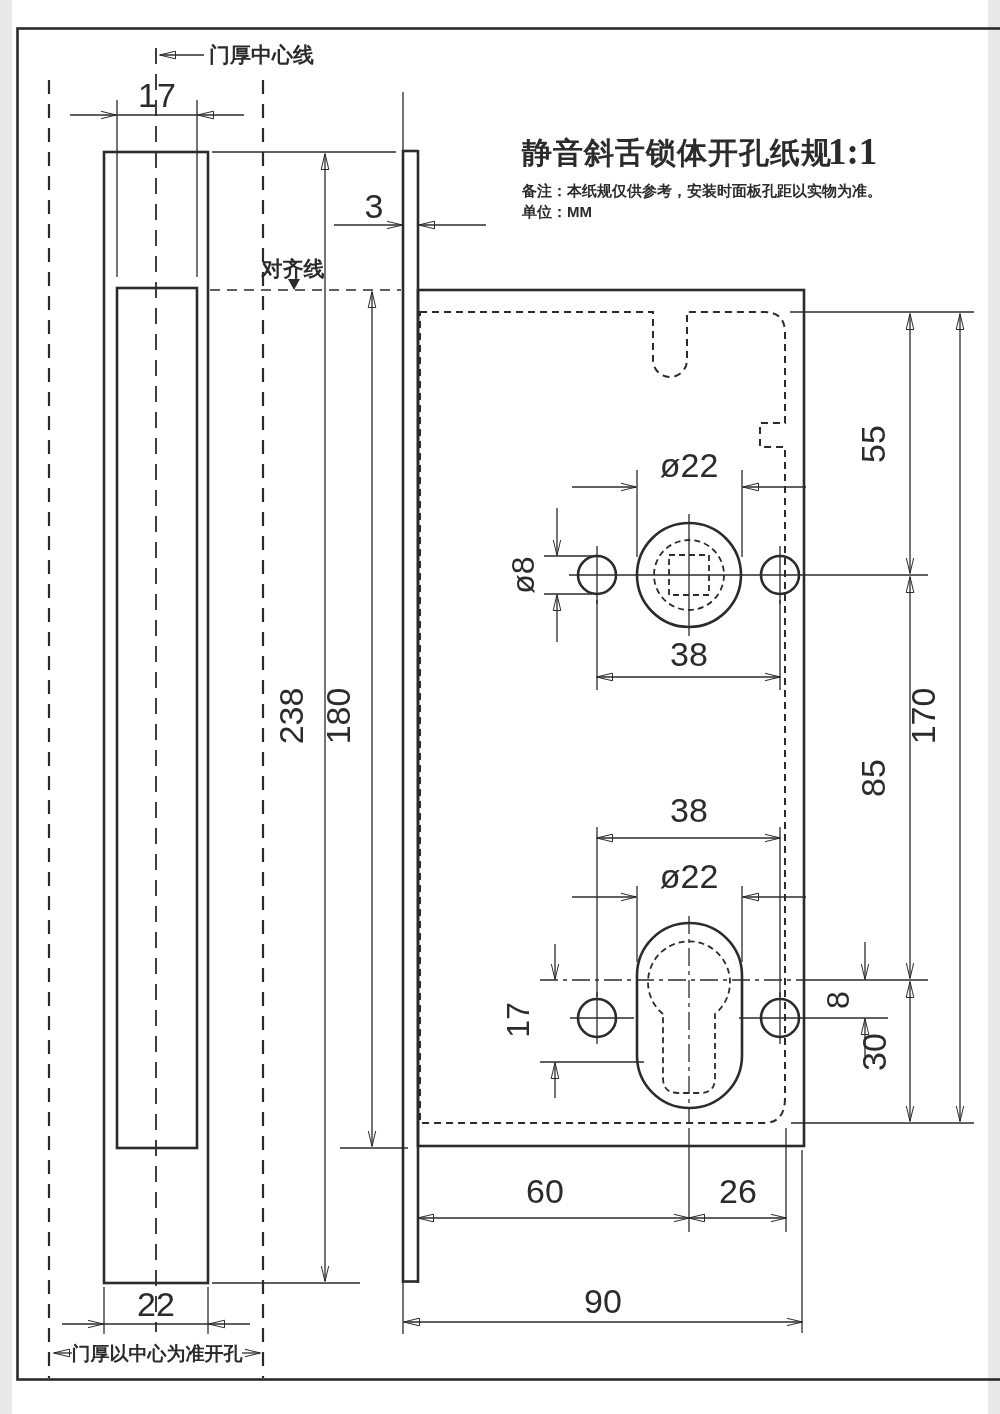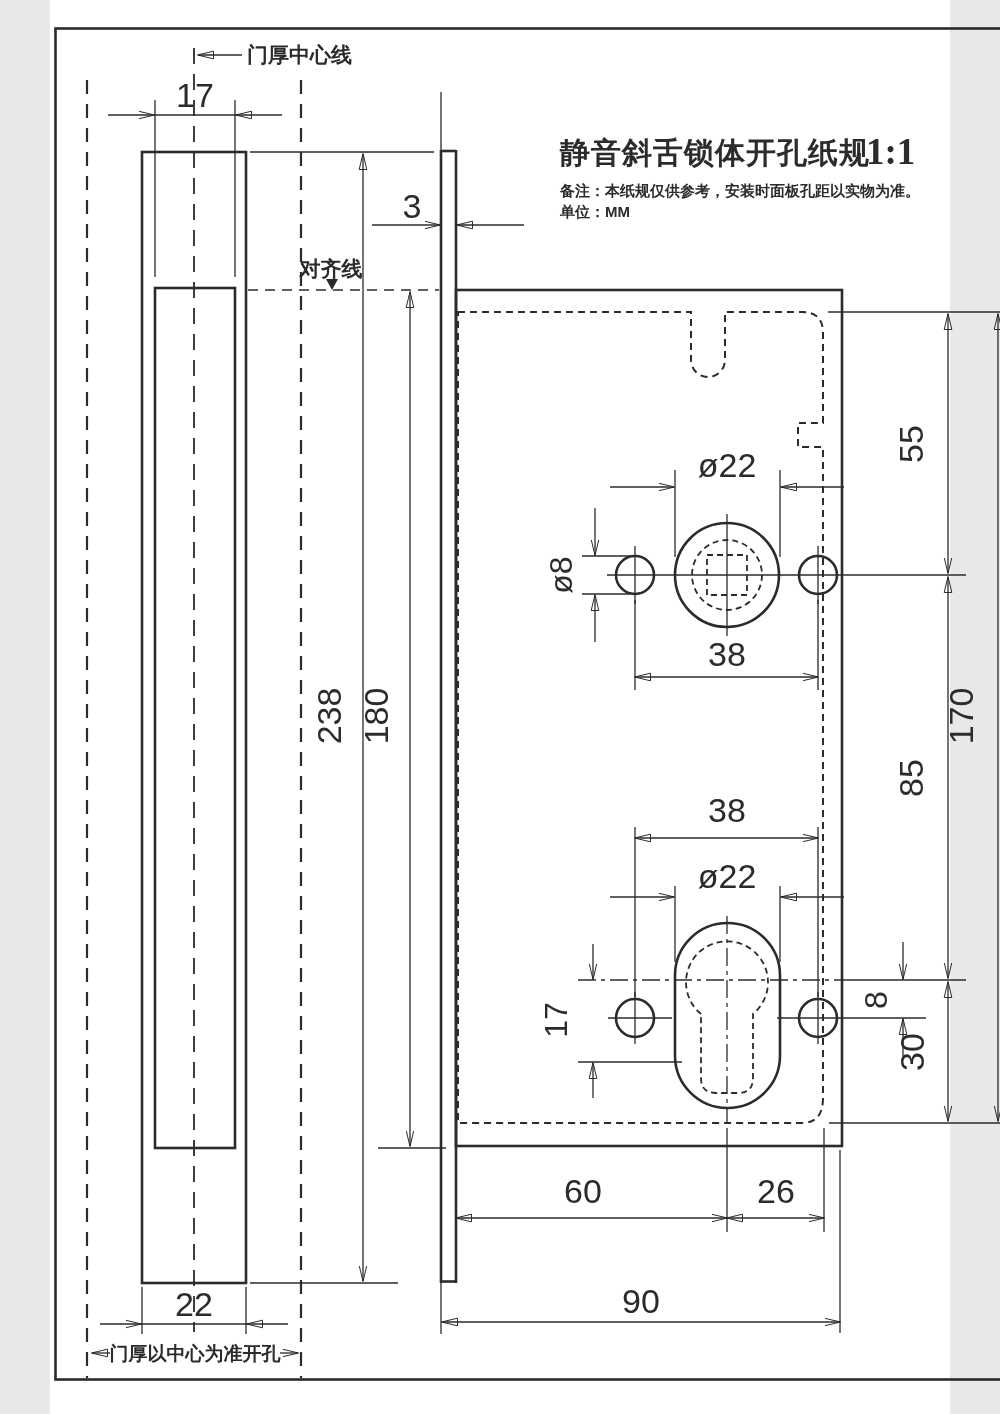--- a/index.html
+++ b/index.html
@@ -1,16 +1,16 @@
 <!DOCTYPE html>
 <html><head>
 <meta charset="utf-8">
 <style>
   html,body{margin:0;padding:0;background:#e8e8e8;}
-  .sheet{position:relative;width:900px;height:1414px;background:#ffffff;margin:0 auto;
+  .sheet{position:relative;width:976px;height:1414px;background:#ffffff;margin:0 auto;
          font-family:"Liberation Sans", sans-serif;}
   svg{position:absolute;left:0;top:0;}
   svg line, svg path, svg rect, svg circle{stroke:#2b2b2b;fill:none;}
   .ln-main{stroke-width:2.6;}
   .ln-thin{stroke-width:1.3;}
   .ln-dash-body{stroke-width:2;stroke-dasharray:7 5;}
   .ln-dash-inner{stroke-width:1.8;stroke-dasharray:6 4;}
   .ln-door{stroke-width:2.2;stroke-dasharray:14 10;}
   .ln-center{stroke-width:1.8;stroke-dasharray:16 10;}
   .ln-align{stroke-width:1.6;stroke-dasharray:10 7;}

